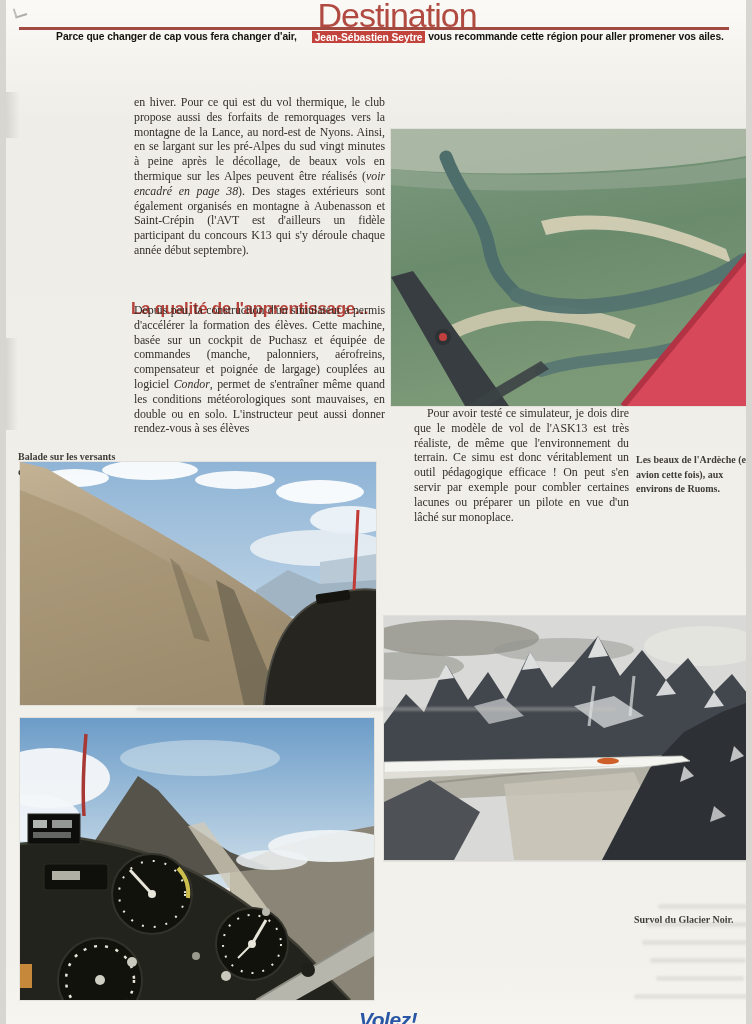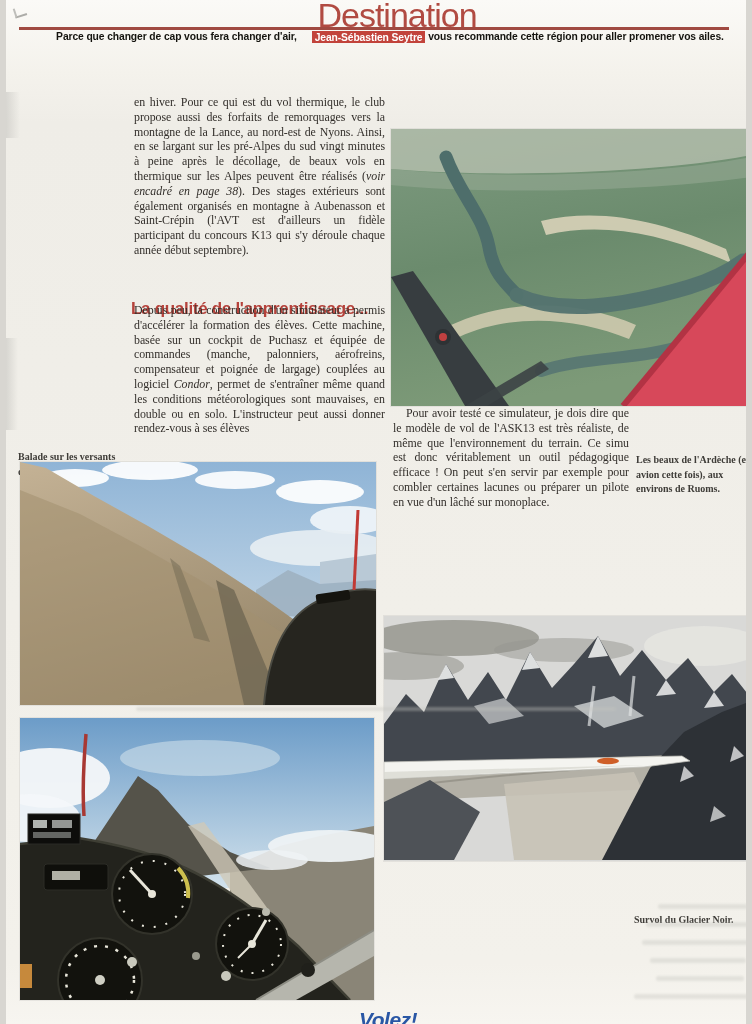--- a/index.html
+++ b/index.html
@@ -15,21 +15,21 @@
   .pen-mark{left:8px;top:7px;width:10px;height:8px;border-bottom:2px solid #9a9a96;border-left:2px solid #b0b0ac;transform:rotate(-18deg);opacity:.8;}
   .title{left:0;top:-4px;width:100%;text-align:center;transform:translateX(21px);
     font-family:"Liberation Sans",sans-serif;font-weight:400;font-size:34px;letter-spacing:-1px;color:#b14b42;}
   .red-rule{left:13px;top:27px;width:710px;height:2.5px;background:#a04a41;}
   .byline{left:0;top:31px;width:100%;text-align:center;transform:translateX(14px);
     font-family:"Liberation Sans",sans-serif;font-weight:700;font-size:10.3px;color:#15140f;letter-spacing:-0.1px;}
   .byline .hl{background:#c2433b;color:#fff;padding:0.5px 3px;margin-left:12px;}
   
   .serif{font-size:11.9px;line-height:14.8px;text-align:justify;letter-spacing:-0.05px;}
   .serif p{margin:0;}
-  .serif p.indent{text-indent:13px;}
+  .serif p.indent{text-indent:13px;margin-left:21px;}
   .ital{font-style:italic;}
   .h1red{font-family:"Liberation Sans",sans-serif;font-weight:700;font-size:17px;letter-spacing:-0.3px;color:#b5423b;margin-top:13px;}
   .h2red{font-family:"Liberation Sans",sans-serif;font-weight:700;font-size:19px;letter-spacing:-0.6px;color:#b5423b;}
   .caption{font-family:Liberation Serif, serif;font-weight:700;font-size:10px;line-height:14.5px;color:#3e3c38;text-align:left;margin-top:36px;}
   .photo{box-shadow:0 0 0 1px rgba(0,0,0,0.06);}
   .photo svg{display:block;}
   
   .ghost{background:#c6c6c0;opacity:.38;filter:blur(1px);height:5px;border-radius:2px;}
   .streak{background:linear-gradient(90deg,#b9b8b4,rgba(185,184,180,0));opacity:.45;}
   .logo{font-family:"Liberation Sans",sans-serif;font-weight:700;font-style:italic;font-size:21px;color:#2a57a5;letter-spacing:-0.5px;}

